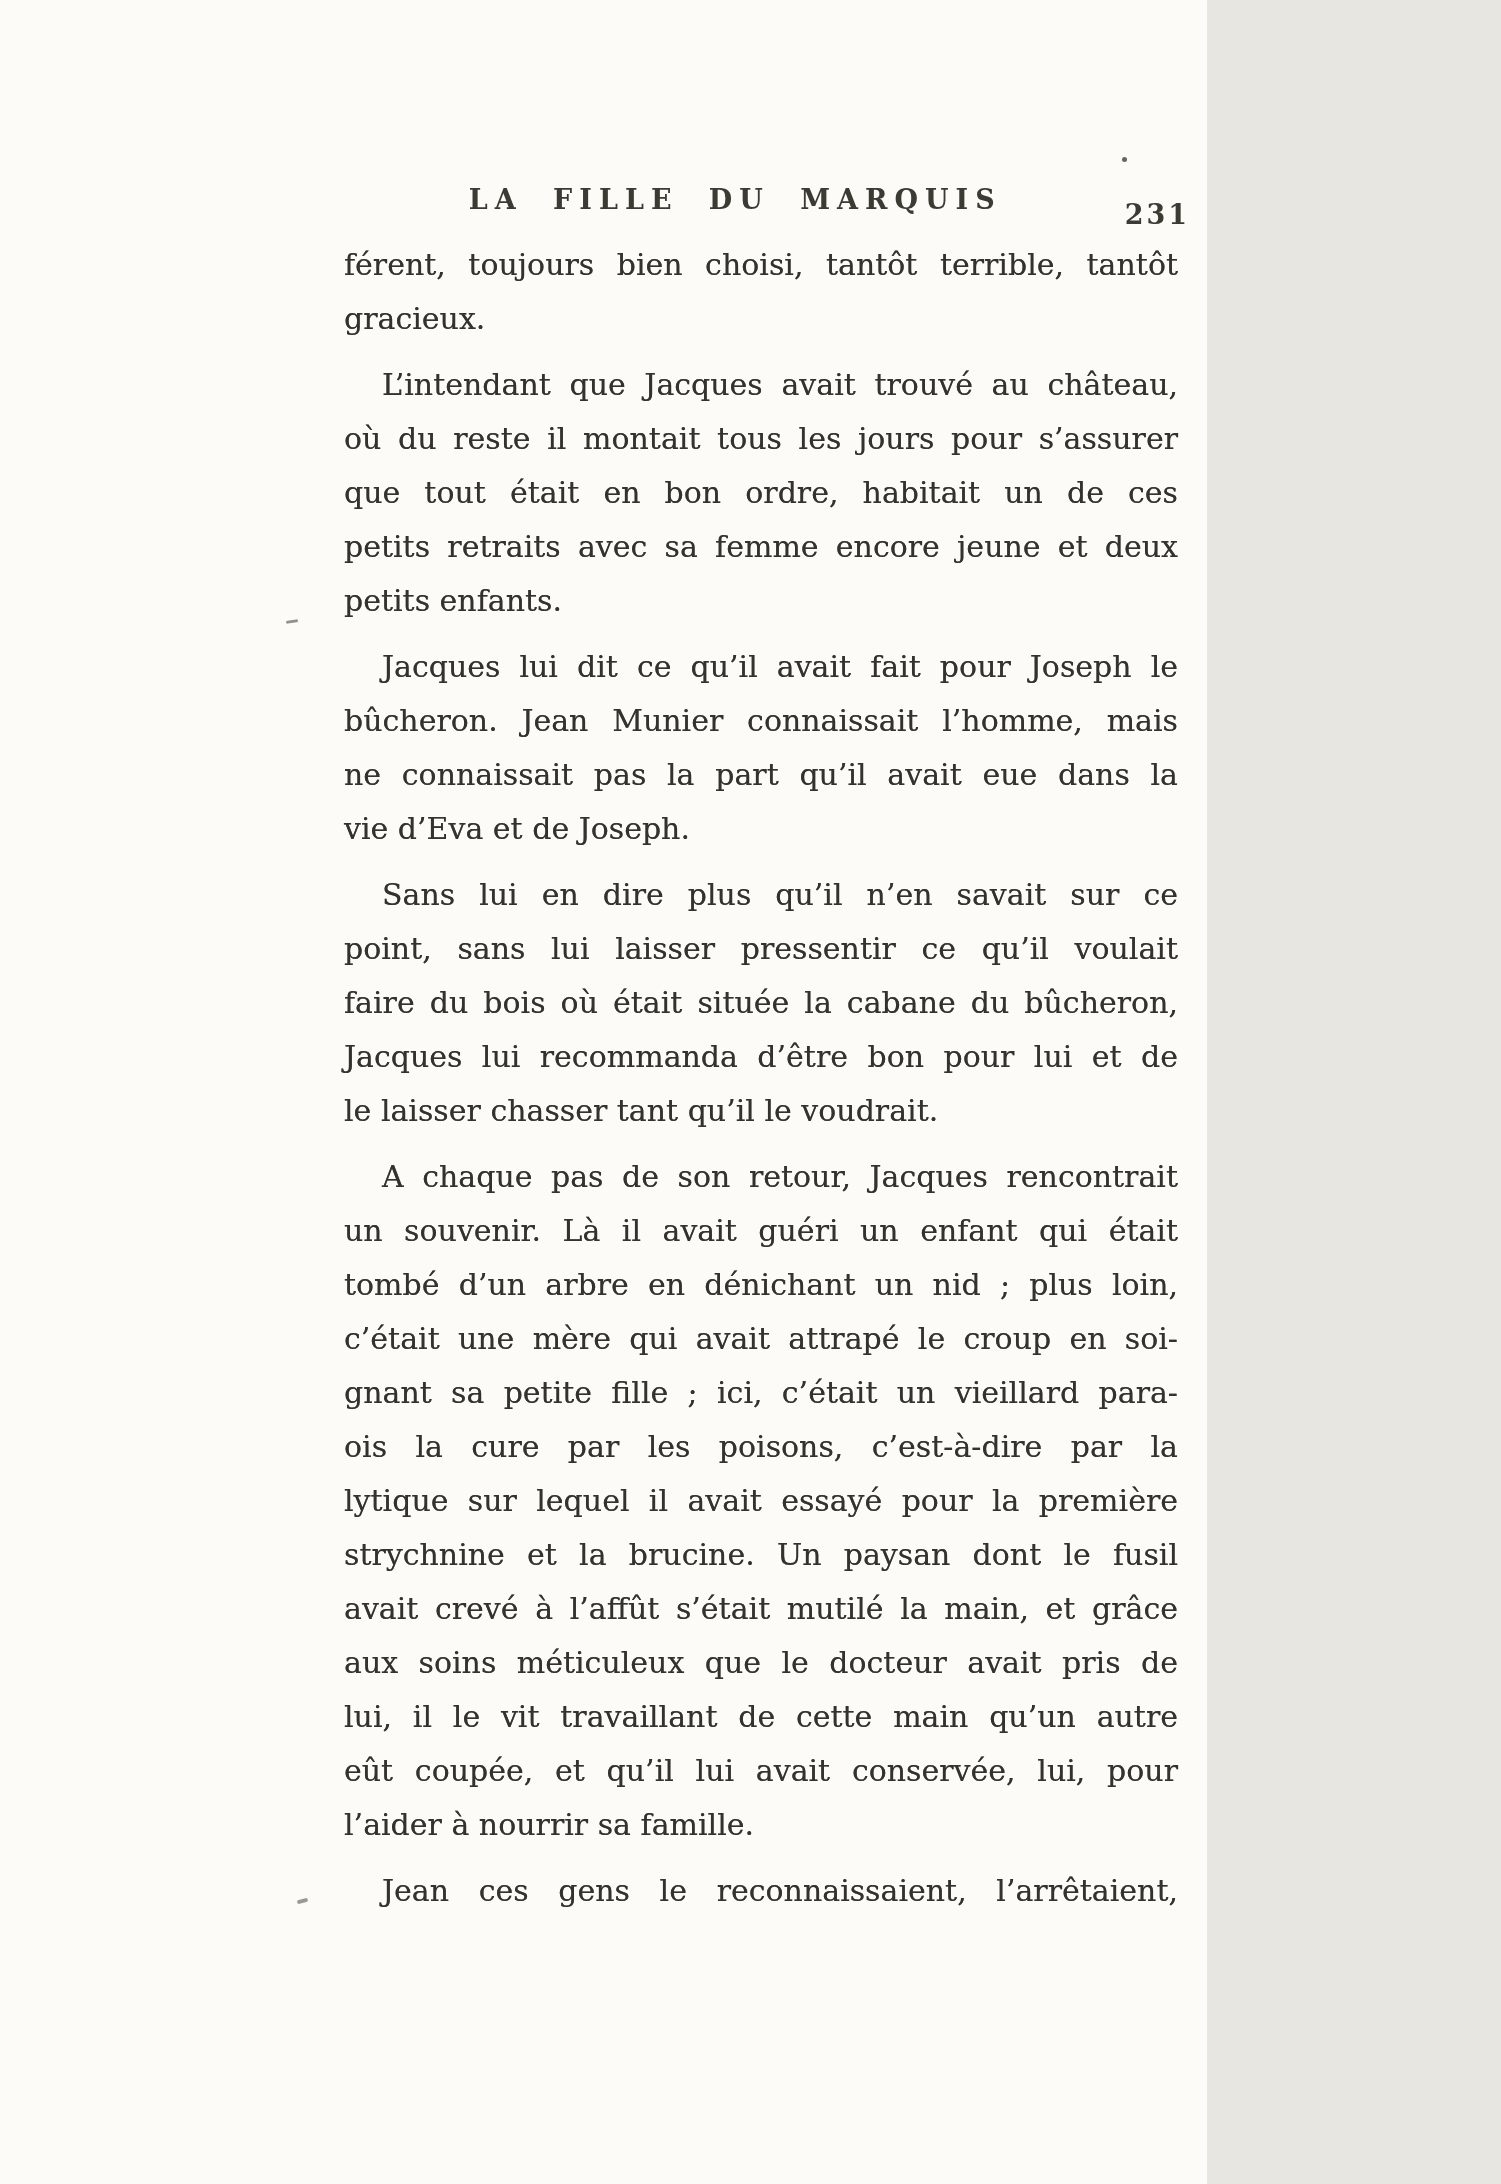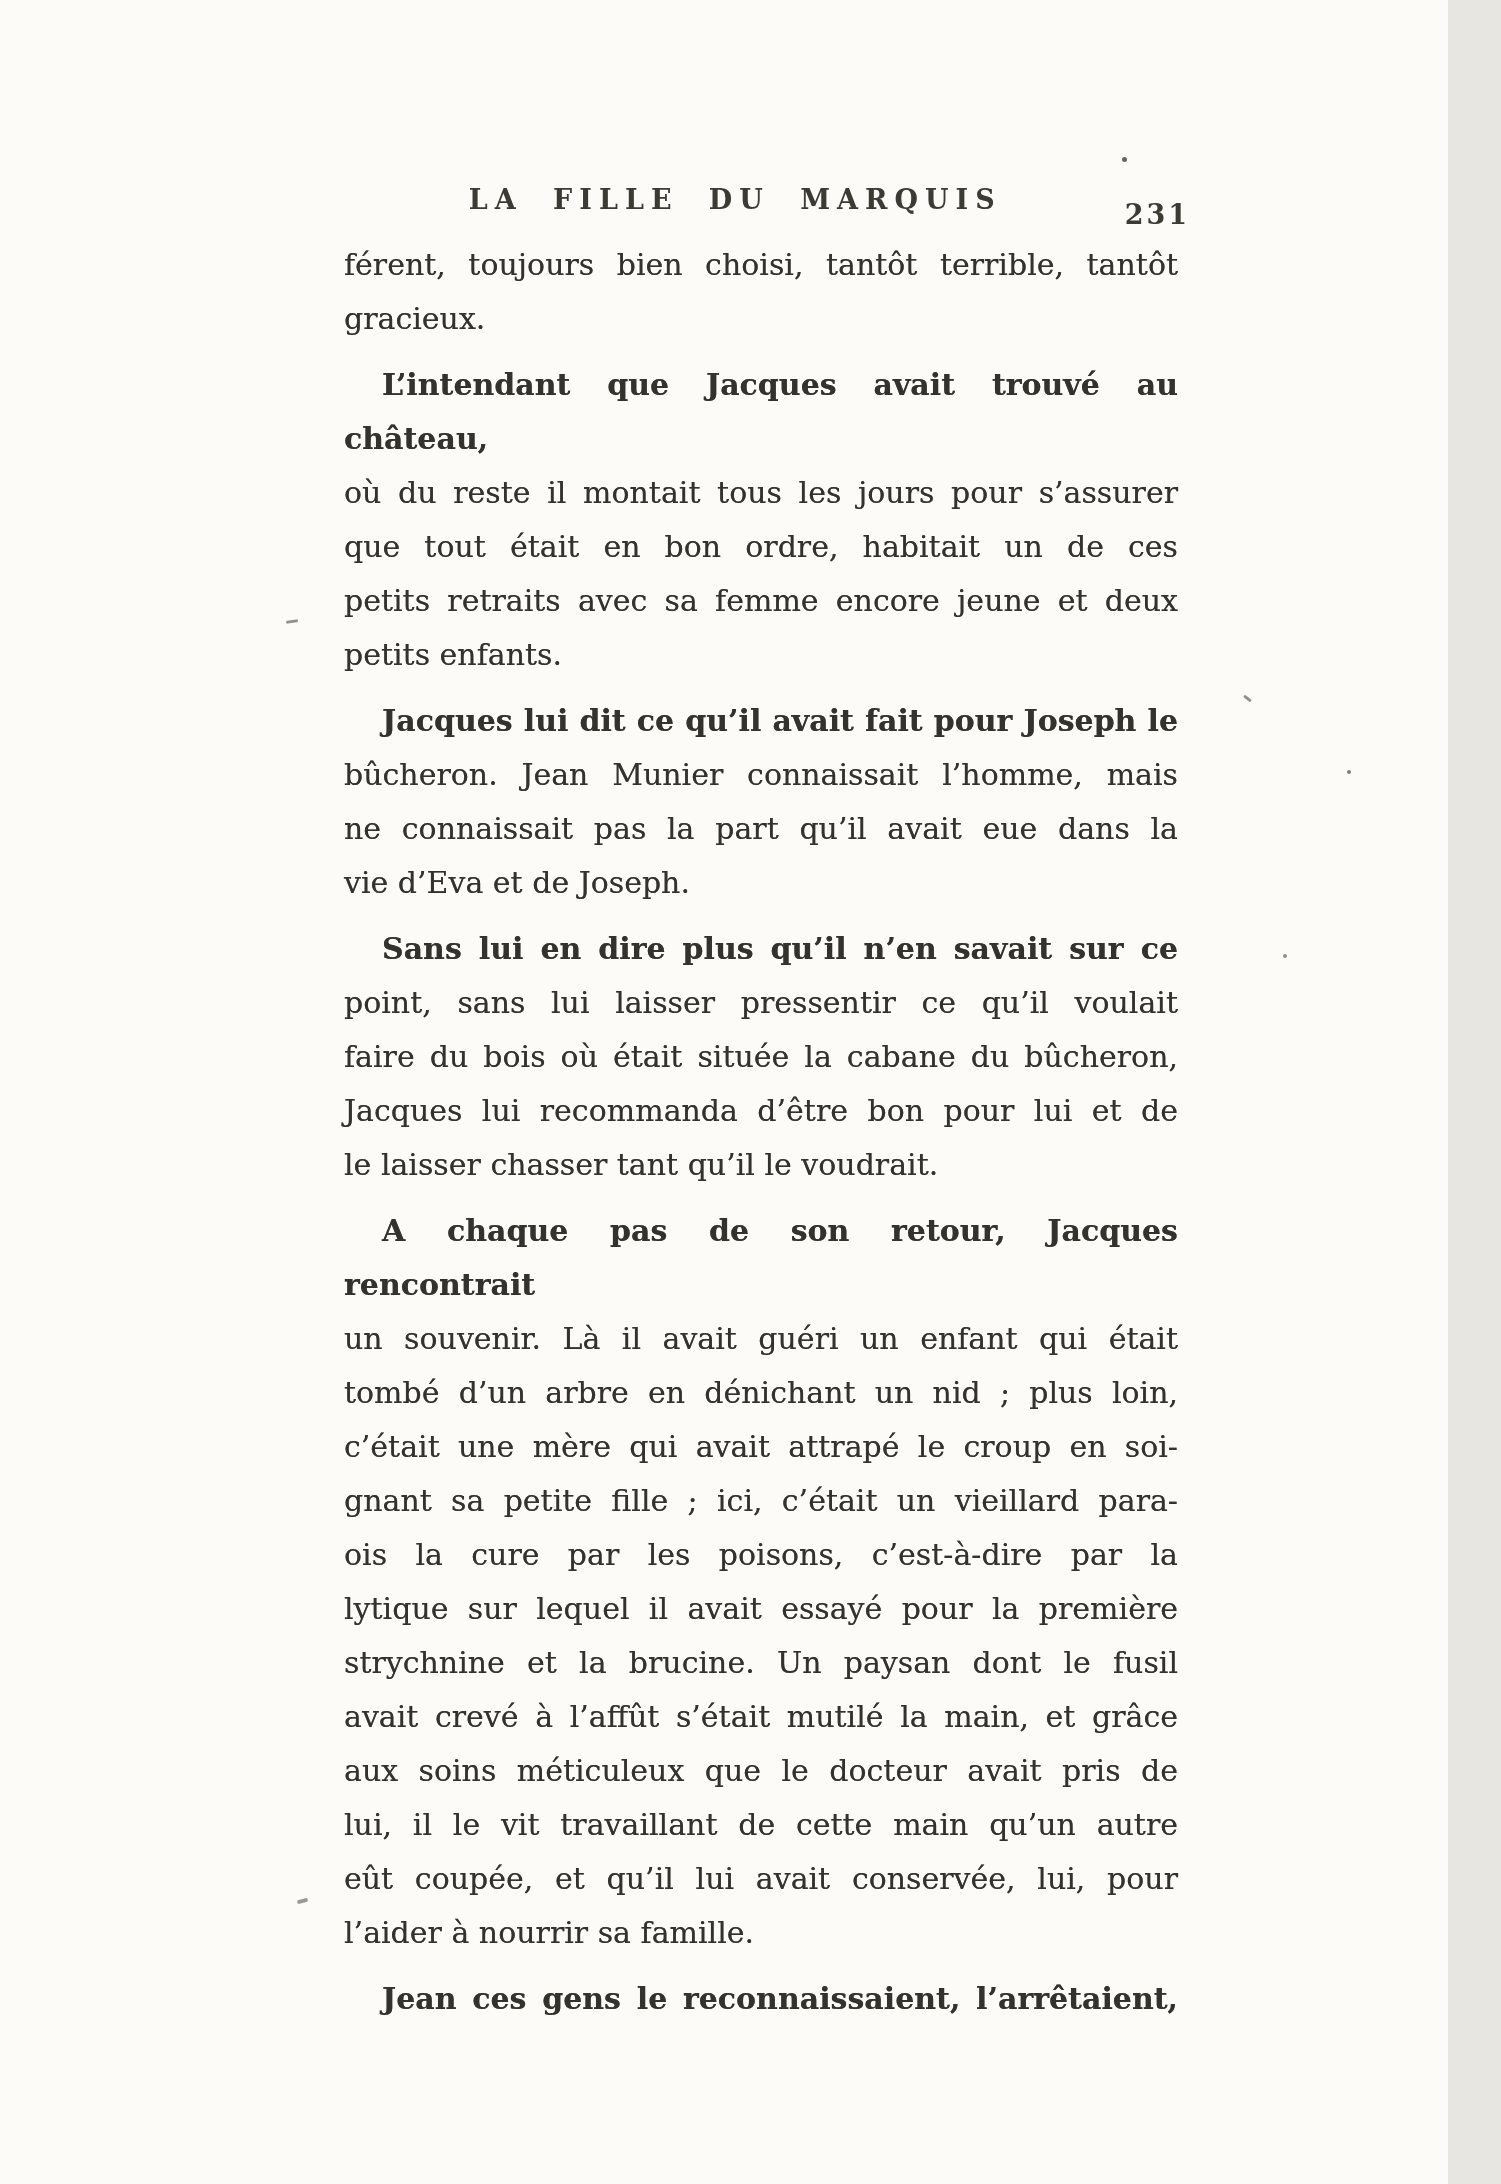--- a/index.html
+++ b/index.html
@@ -2,21 +2,21 @@
 <html><head>
 <meta charset="utf-8">
 <style>
   html, body {
     margin: 0;
     padding: 0;
     background: #e8e6e1;
   }
   .page {
     position: relative;
-    width: 1448px;
+    width: 1207px;
     height: 2184px;
     background: #fcfbf8;
     font-family: "DejaVu Serif", "Liberation Serif", serif;
     color: #33322c;
     overflow: hidden;
   }
   .page-header {
     position: absolute;
     left: 332px;
     top: 184px;
@@ -57,21 +57,20 @@
   .line {
     text-align: justify;
     text-align-last: justify;
   }
   .line.last {
     text-align: left;
     text-align-last: left;
   }
   .para.indent .line:first-child {
     text-indent: 38px;
-    font-weight: bold;
   }
   
   .speck {
     position: absolute;
     background: #4a4942;
     border-radius: 50%;
   }
   .speck.dash { border-radius: 2px; }
   .s1 { left: 1122px; top: 157px; width: 5px; height: 5px; opacity: .85; }
   .s2 { left: 286px;  top: 620px; width: 12px; height: 3px; transform: rotate(-8deg); opacity: .6; }

